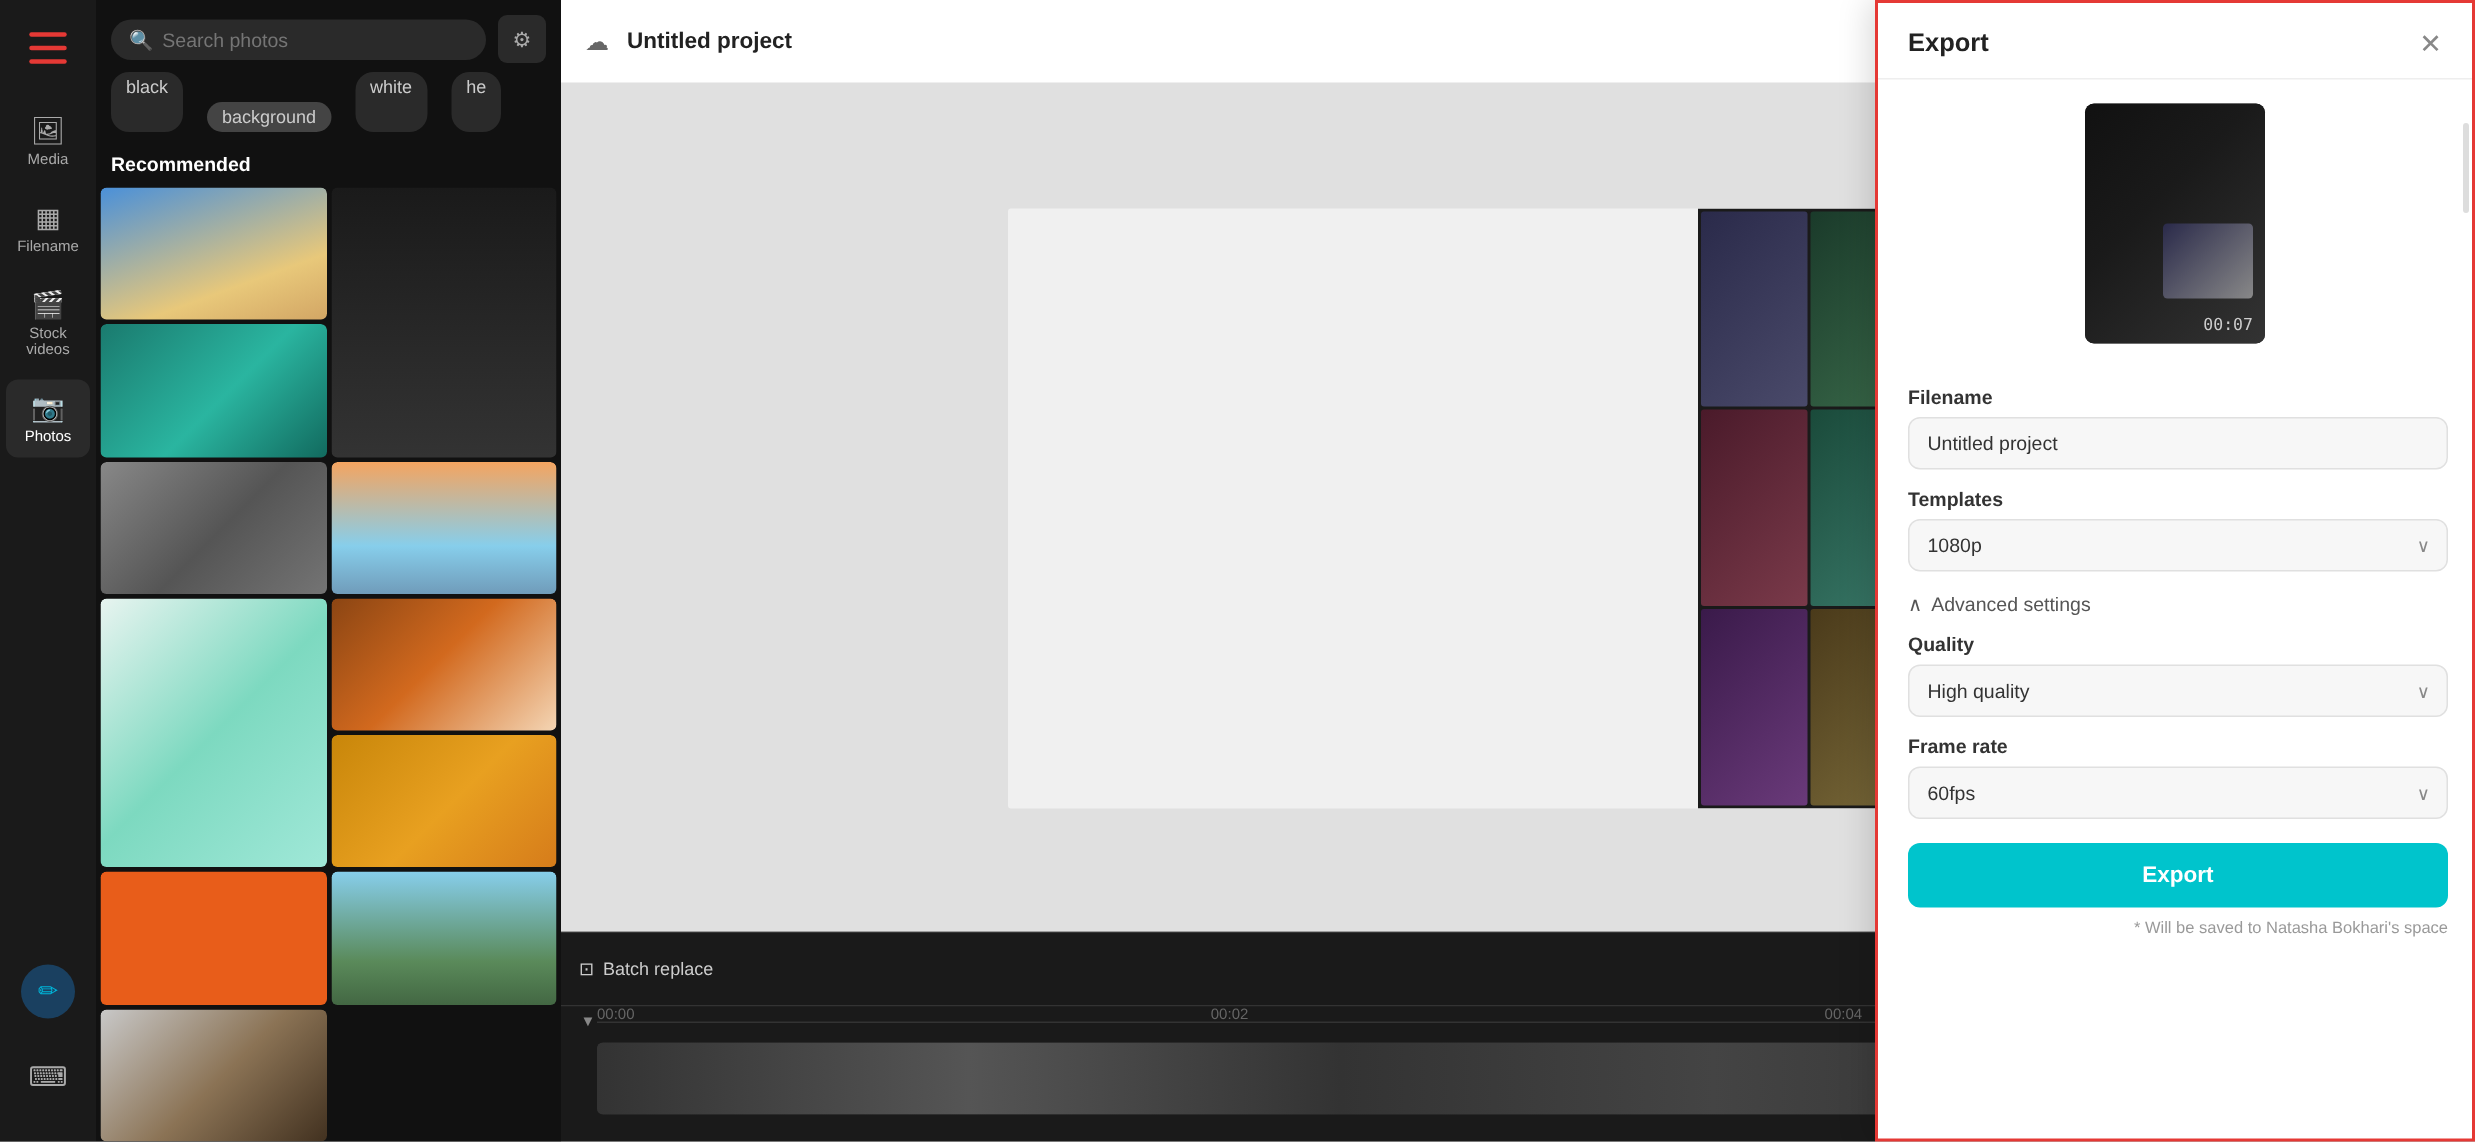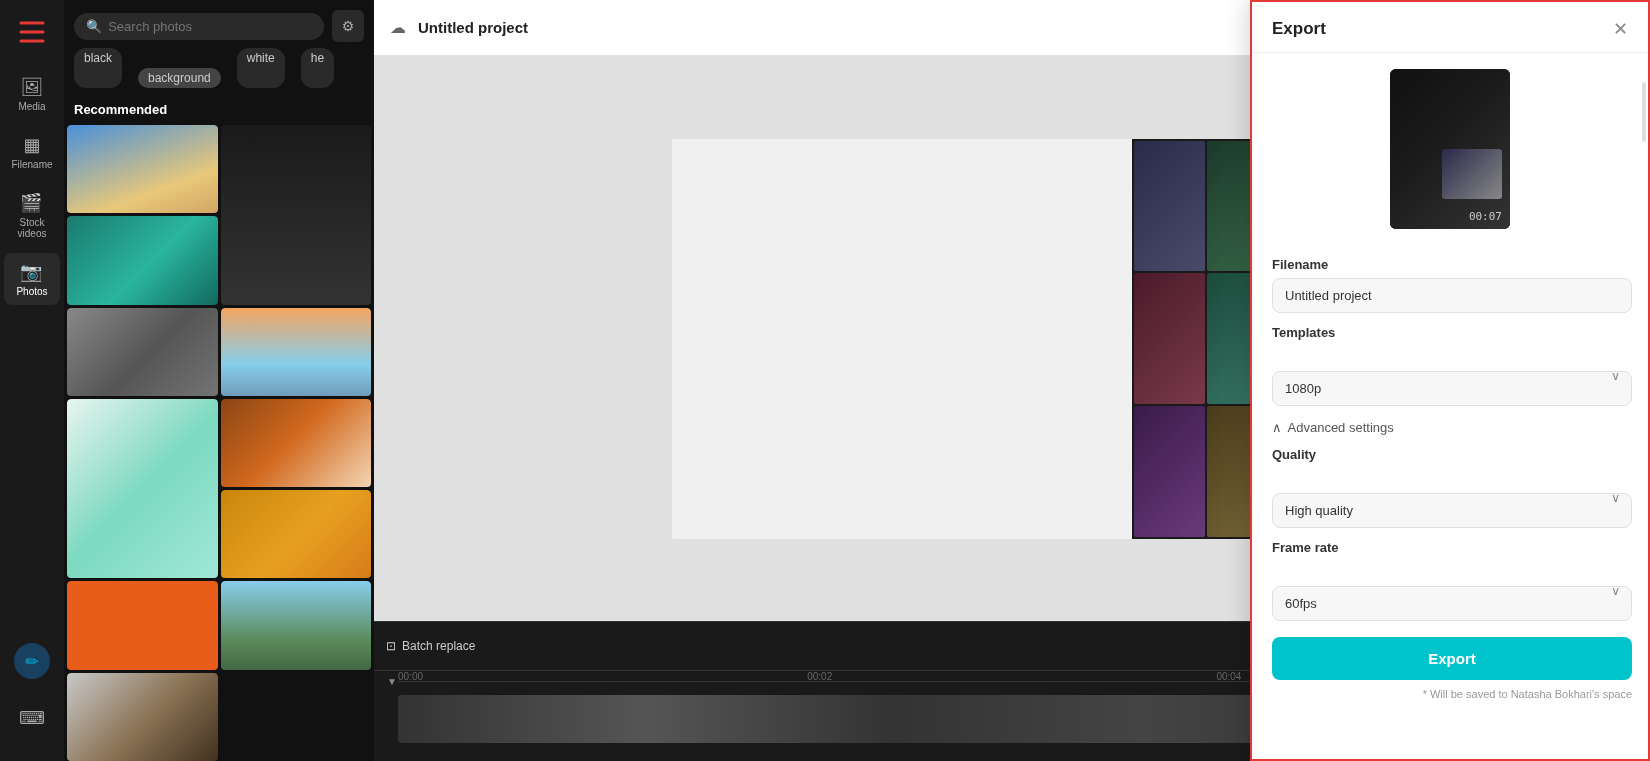--- a/index.html
+++ b/index.html
@@ -279,21 +279,21 @@
       border-radius: 8px; font-size: 13px; color: #333;
       background: #f7f7f7; outline: none;
     }
     .export-select-wrap {
       position: relative; width: 100%;
     }
     .export-select {
       width: 100%; padding: 9px 32px 9px 12px;
       border: 1.5px solid #e0e0e0; border-radius: 8px;
       font-size: 13px; color: #333; background: #f7f7f7;
-      appearance: none; outline: none; cursor: pointer; margin-top: 25px;
+      appearance: none; outline: none; cursor: pointer;
     }
     .select-chevron {
       position: absolute; right: 12px; top: 50%;
       transform: translateY(-50%); color: #888; pointer-events: none; font-size: 12px;
     }
     .advanced-toggle {
       display: flex; align-items: center; gap: 6px;
       font-size: 13px; color: #555; cursor: pointer;
       margin: 14px 0 2px 0;
     }

